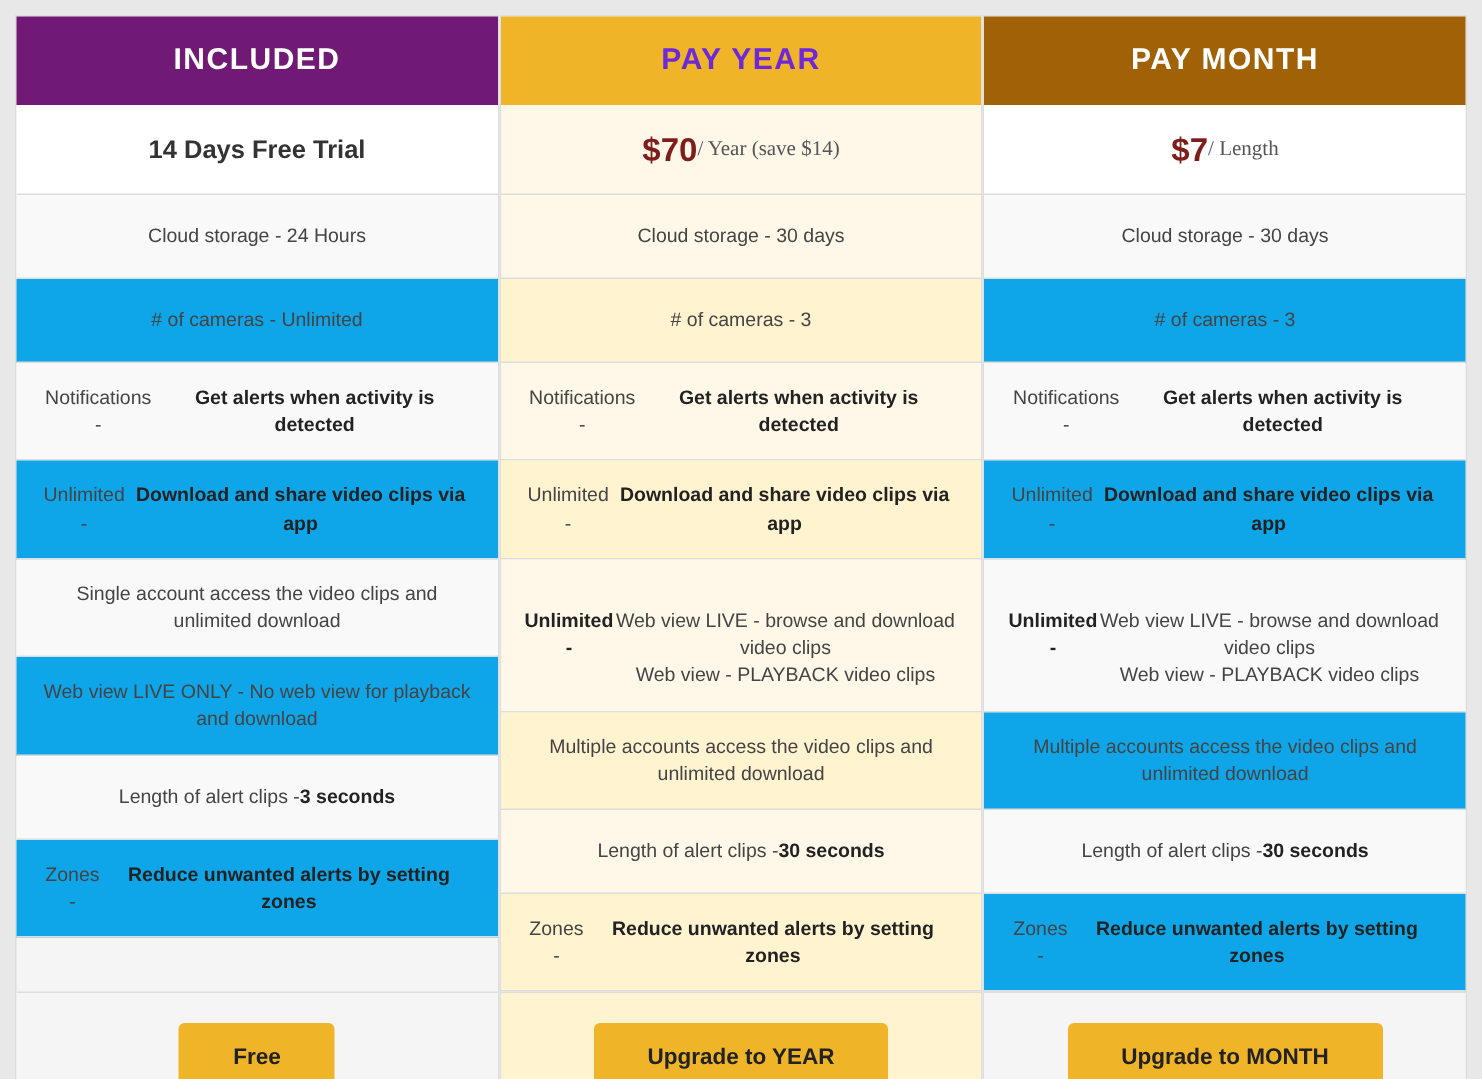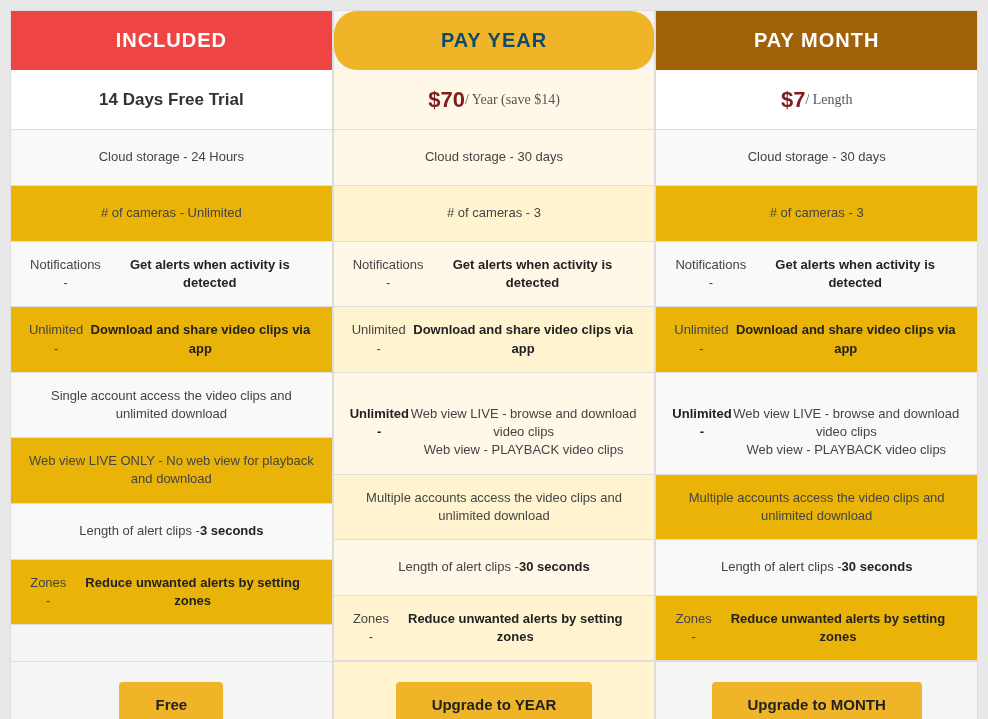--- a/index.html
+++ b/index.html
@@ -26,22 +26,22 @@
       border: 1px solid #ddd;
     }
     .plan-header {
       padding: 18px 10px;
       text-align: center;
       font-size: 20px;
       font-weight: 800;
       letter-spacing: 1px;
       color: white;
     }
-    .plan-header.included { background: #ef4444; }
-    .plan-header.pay-year { background: #f0b429; color: #0c4a6e; border-radius: 23px; }
+    .plan-header.included { background: #701a75; }
+    .plan-header.pay-year { background: #f0b429; color: #6d28d9; }
     .plan-header.pay-month { background: #a16207; }
 
     .plan-price {
       text-align: right;
       padding: 16px 10px;
       border-bottom: 1px solid #ddd;
       background: #fff;
       font-size: 15px;
       color: #333;
       min-height: 60px;
@@ -64,21 +64,21 @@
       font-weight: bold;
       color: #333;
     }
 
     .feature-row {
       border-bottom: 1px solid #ddd;
       padding: 14px 16px;
       text-align: center;
       font-size: 13px;
       color: #444;
-      background: #eab308;
+      background: #0ea5e9;
       min-height: 56px;
       display: flex;
       align-items: center;
       justify-content: center;
       line-height: 1.4;
     }
     .feature-row:nth-child(odd) {
       background: #f9f9f9;
     }
     .feature-row strong {

